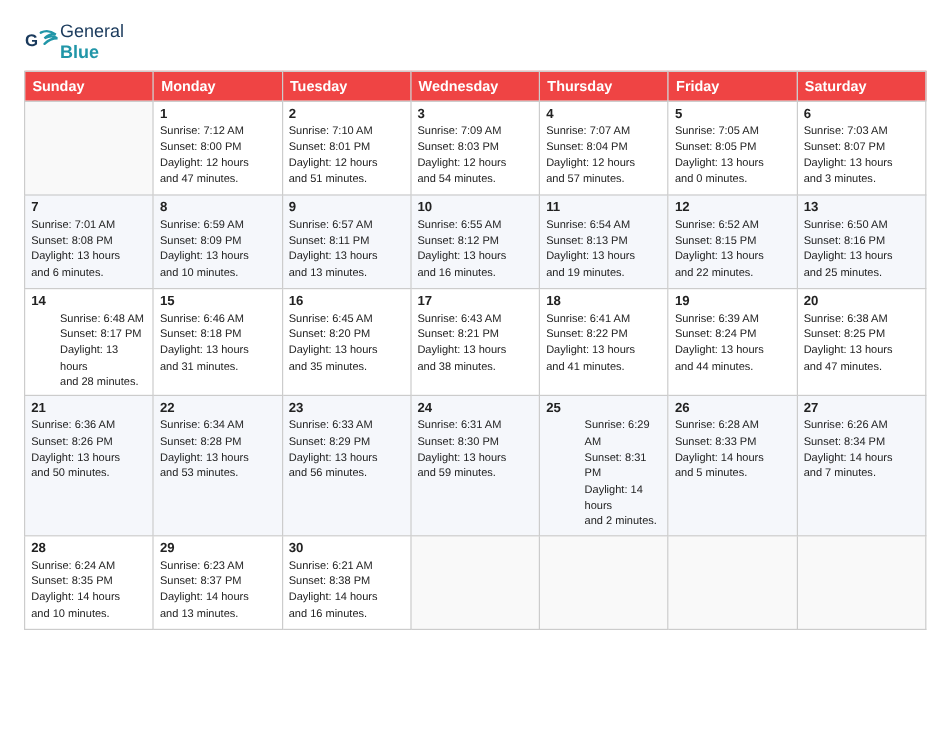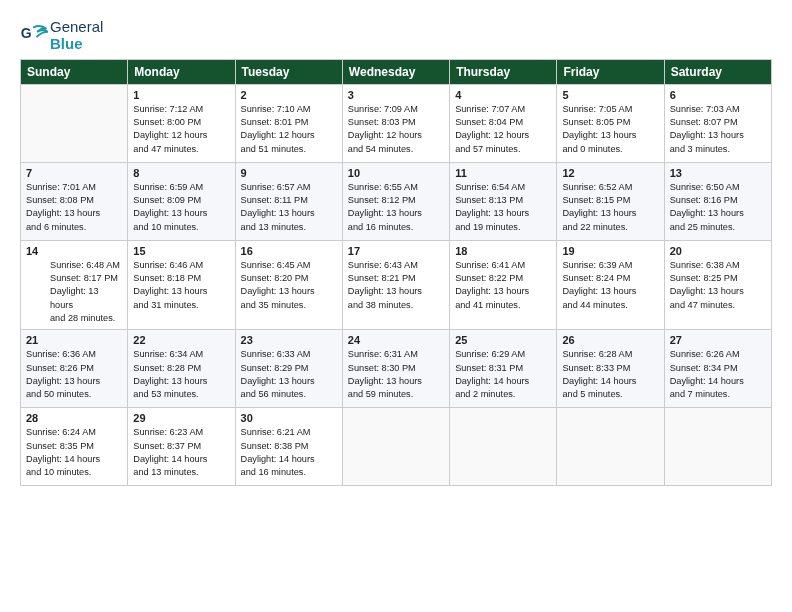--- a/index.html
+++ b/index.html
@@ -41,21 +41,21 @@
     .subtitle {
       font-size: 14px;
       color: #333;
     }
     table {
       width: 100%;
       border-collapse: collapse;
       table-layout: fixed;
     }
     thead tr th {
-      background-color: #14532d;
+      background-color: #ef4444;
       color: #fff;
       font-size: 12px;
       font-weight: bold;
       padding: 5px 6px;
       text-align: left;
       border: 1px solid #ccc;
     }
     tbody tr td {
       vertical-align: top;
       border: 1px solid #ccc;
@@ -289,21 +289,21 @@
           </td>
           <td>
             <span class="day-num">24</span>
             <div class="day-detail" style="white-space: pre-line;">Sunrise: 6:31 AM
 Sunset: 8:30 PM
 Daylight: 13 hours
 and 59 minutes.</div>
           </td>
           <td>
             <span class="day-num">25</span>
-            <div class="day-detail" style="white-space: pre-line;">Sunrise: 6:29 AM
+            <div class="day-detail" style="white-space: pre-line; margin-left: 32px;">Sunrise: 6:29 AM
 Sunset: 8:31 PM
 Daylight: 14 hours
 and 2 minutes.</div>
           </td>
           <td>
             <span class="day-num">26</span>
             <div class="day-detail" style="white-space: pre-line;">Sunrise: 6:28 AM
 Sunset: 8:33 PM
 Daylight: 14 hours
 and 5 minutes.</div>

